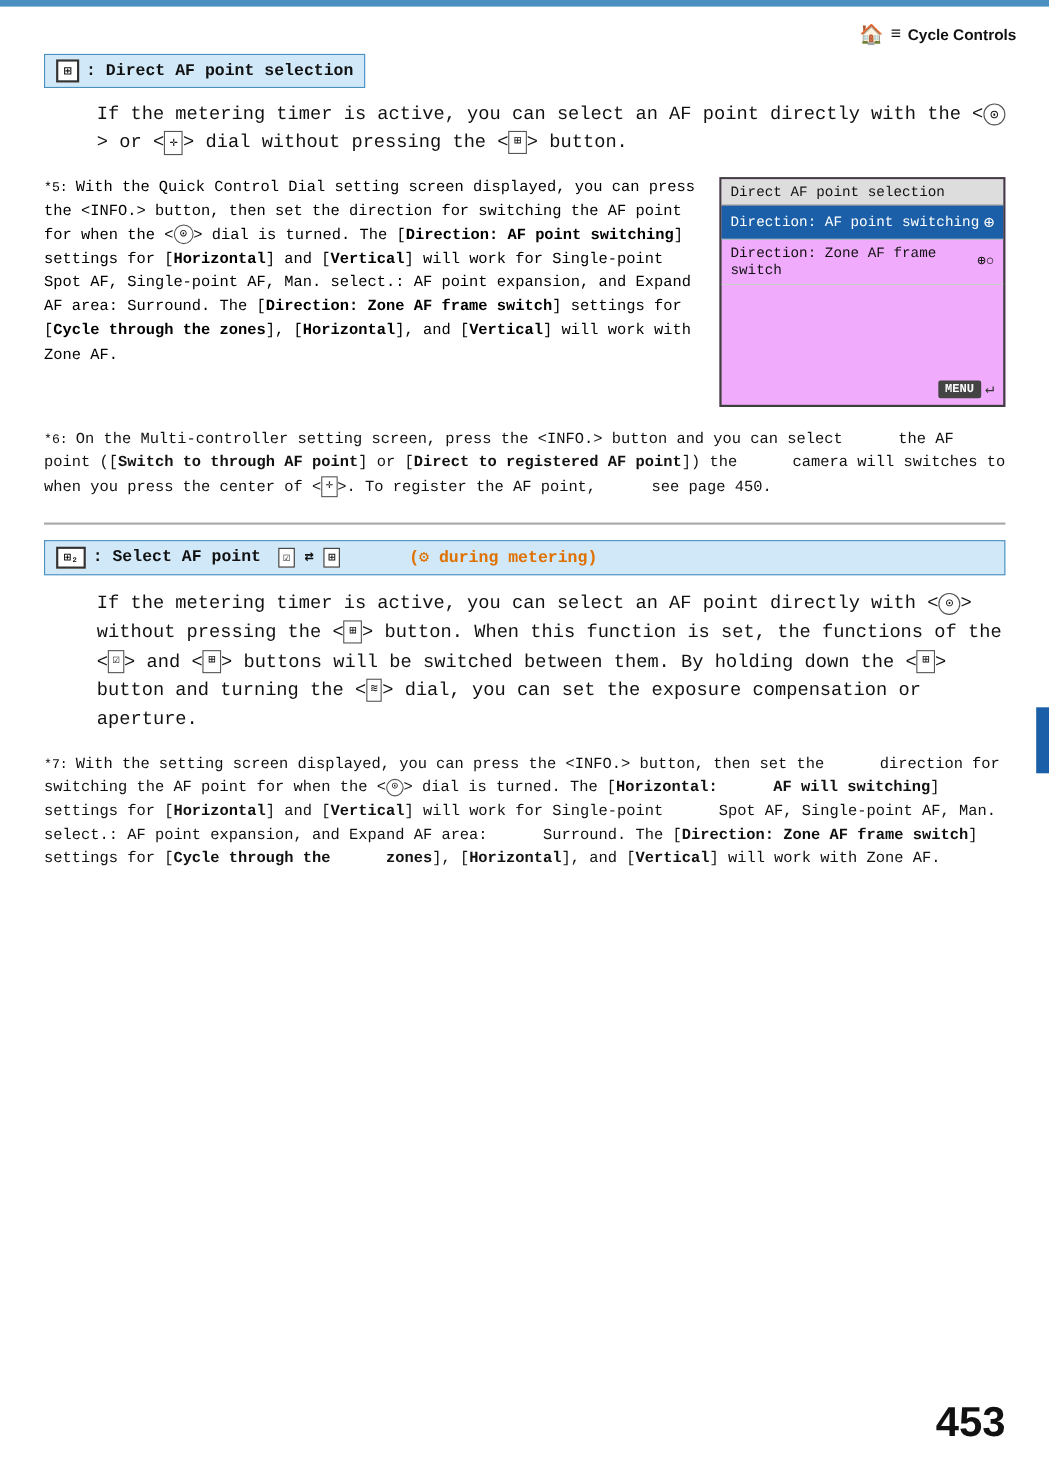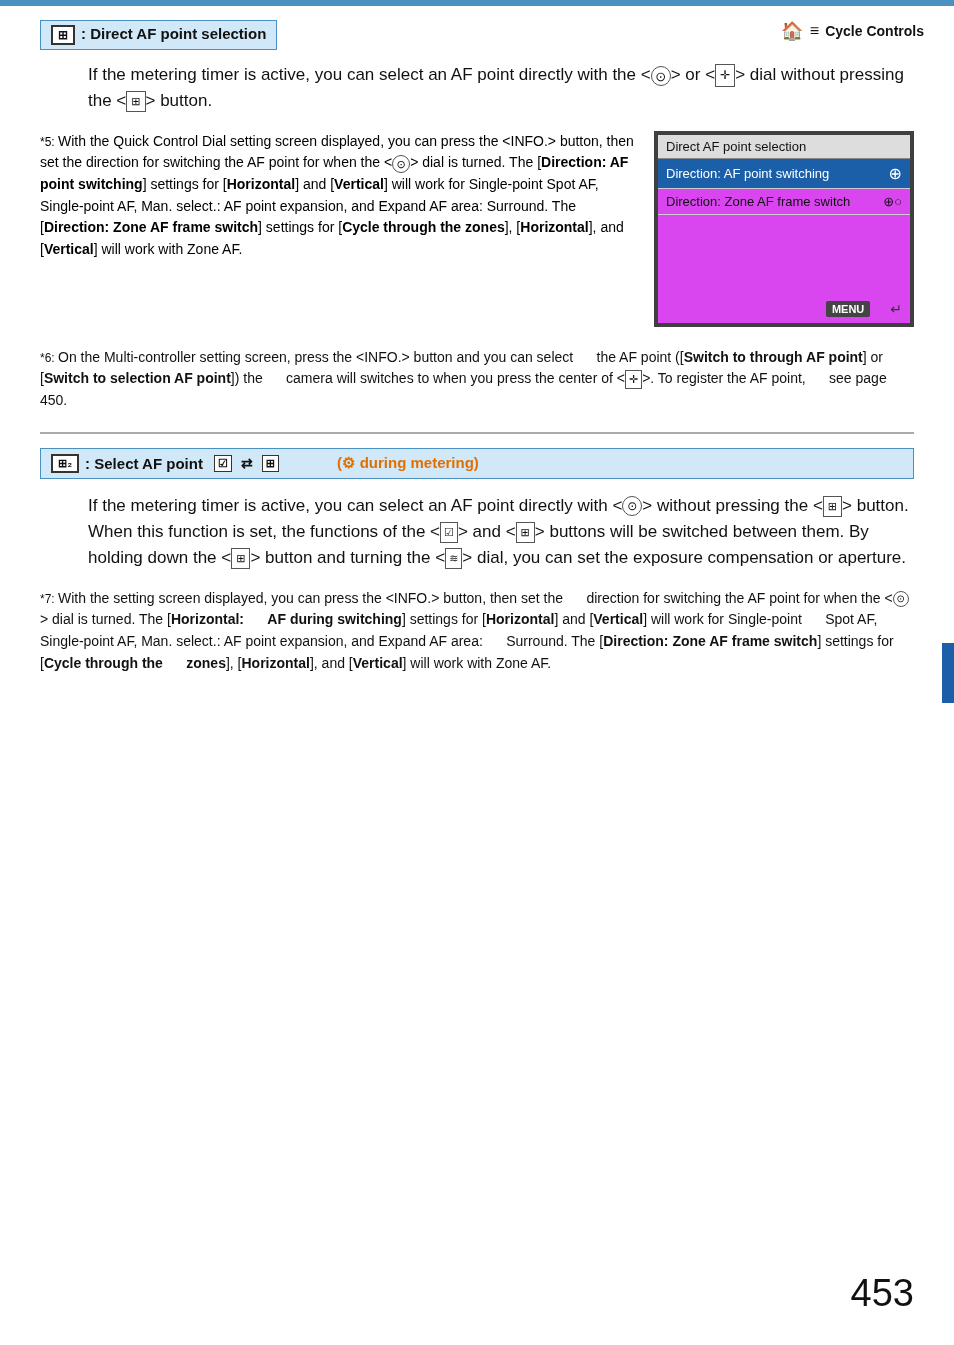--- a/index.html
+++ b/index.html
@@ -28,21 +28,22 @@
       display: flex;
       align-items: center;
       gap: 6px;
       font-size: 14px;
       font-weight: bold;
       color: #111;
     }
 
     
     .content {
-      padding: 14px 40px 40px 40px;
+      padding: 43px 40px 40px 40px;
+      font-family: Liberation Mono, monospace;
     }
 
     
     .section-heading {
       display: inline-block;
       background: #d0e8f8;
       border: 1px solid #4a90c0;
       padding: 4px 10px;
       font-size: 15px;
       font-weight: bold;
@@ -70,22 +71,22 @@
       flex: 1;
       font-size: 14px;
       line-height: 1.55;
       color: #000000;
     }
 
     
     .screenshot-panel {
       width: 260px;
       min-width: 260px;
-      border: 4px solid #404040;
-      background: #d946ef;
+      border: 2px solid #404040;
+      background: #f0abfc;
       font-size: 13px;
       flex-shrink: 0;
     }
 
     .screenshot-panel .panel-title {
       background: #ddd;
       border-bottom: 1px solid #888;
       padding: 4px 8px;
       font-size: 13px;
       color: #111;
@@ -103,22 +104,22 @@
     .screenshot-panel .panel-row.selected {
       background: #1a5fa8;
       color: #fff;
     }
 
     .screenshot-panel .panel-footer {
       display: flex;
       justify-content: flex-end;
       padding: 6px 8px;
       font-size: 12px;
-      gap: 20px;
-      align-items: center;
+      gap: 4px;
+      align-items: flex-end;
     }
 
     .menu-btn {
       background: #444;
       color: #fff;
       font-size: 11px;
       font-weight: bold;
       padding: 2px 6px;
       border-radius: 2px;
     }
@@ -155,21 +156,21 @@
       margin-bottom: 14px;
       gap: 6px;
     }
 
     
     .page-number {
       position: absolute;
       bottom: 30px;
       right: 40px;
       font-size: 38px;
-      font-weight: normal;
+      font-weight: bold;
       color: #111;
     }
 
     
     .side-marker {
       position: absolute;
       right: 0;
       top: 50%;
       width: 12px;
       height: 60px;
@@ -232,21 +233,21 @@
       <div class="panel-footer">
         <span class="menu-btn">MENU</span>
         <span class="back-arrow">↵</span>
       </div>
     </div>
   </div>
 
   
   <p class="note-standalone">
     <span style="font-size:12px;">*6:&nbsp;</span>On the Multi-controller setting screen, press the &lt;INFO.&gt; button and you can select
-    &nbsp;&nbsp;&nbsp;&nbsp;&nbsp;the AF point ([<b>Switch to through AF point</b>] or [<b>Switch to selection AF point</b>]) the
+    &nbsp;&nbsp;&nbsp;&nbsp;&nbsp;the AF point ([<b>Switch to through AF point</b>] or [<b>Direct to registered AF point</b>]) the
     &nbsp;&nbsp;&nbsp;&nbsp;&nbsp;camera will switches to when you press the center of &lt;<span style="border:1px solid #555;padding:0 3px;font-size:11px;display:inline-block;vertical-align:middle;">✛</span>&gt;. To register the AF point,
     &nbsp;&nbsp;&nbsp;&nbsp;&nbsp;see page 450.
   </p>
 
   
   <hr class="divider">
 
   
   <div class="section2-heading">
     <span style="display:inline-block;border:2px solid #333;padding:1px 5px;font-size:11px;font-weight:bold;background:#fff;">⊞₂</span>
@@ -263,21 +264,21 @@
     &lt;<span style="border:1px solid #555;padding:0 2px;font-size:12px;display:inline-block;vertical-align:middle;border-radius:50%;width:20px;height:20px;text-align:center;line-height:18px;">⊙</span>&gt; without pressing the &lt;<span style="border:1px solid #555;padding:1px 4px;font-size:11px;display:inline-block;vertical-align:middle;">⊞</span>&gt; button. When this function is set, the
     functions of the &lt;<span style="border:1px solid #555;padding:1px 3px;font-size:11px;display:inline-block;vertical-align:middle;">☑</span>&gt; and &lt;<span style="border:1px solid #555;padding:1px 4px;font-size:11px;display:inline-block;vertical-align:middle;">⊞</span>&gt; buttons will be switched between them.
     By holding down the &lt;<span style="border:1px solid #555;padding:1px 4px;font-size:11px;display:inline-block;vertical-align:middle;">⊞</span>&gt; button and turning the &lt;<span style="border:1px solid #555;padding:1px 3px;font-size:11px;display:inline-block;vertical-align:middle;">≋</span>&gt; dial, you can
     set the exposure compensation or aperture.
   </p>
 
   
   <p class="note-standalone">
     <span style="font-size:12px;">*7:&nbsp;</span>With the setting screen displayed, you can press the &lt;INFO.&gt; button, then set the
     &nbsp;&nbsp;&nbsp;&nbsp;&nbsp;direction for switching the AF point for when the &lt;<span style="border:1px solid #555;padding:0 2px;font-size:10px;display:inline-block;vertical-align:middle;border-radius:50%;width:16px;height:16px;text-align:center;line-height:14px;">⊙</span>&gt; dial is turned. The [<b>Horizontal:</b>
-    &nbsp;&nbsp;&nbsp;&nbsp;&nbsp;<b>AF during switching</b>] settings for [<b>Horizontal</b>] and [<b>Vertical</b>] will work for Single-point
+    &nbsp;&nbsp;&nbsp;&nbsp;&nbsp;<b>AF will switching</b>] settings for [<b>Horizontal</b>] and [<b>Vertical</b>] will work for Single-point
     &nbsp;&nbsp;&nbsp;&nbsp;&nbsp;Spot AF, Single-point AF, Man. select.: AF point expansion, and Expand AF area:
     &nbsp;&nbsp;&nbsp;&nbsp;&nbsp;Surround. The [<b>Direction: Zone AF frame switch</b>] settings for [<b>Cycle through the
     &nbsp;&nbsp;&nbsp;&nbsp;&nbsp;zones</b>], [<b>Horizontal</b>], and [<b>Vertical</b>] will work with Zone AF.
   </p>
 
 </div>
 
 <div class="page-number">453</div>
 
 <div class="side-marker"></div>

